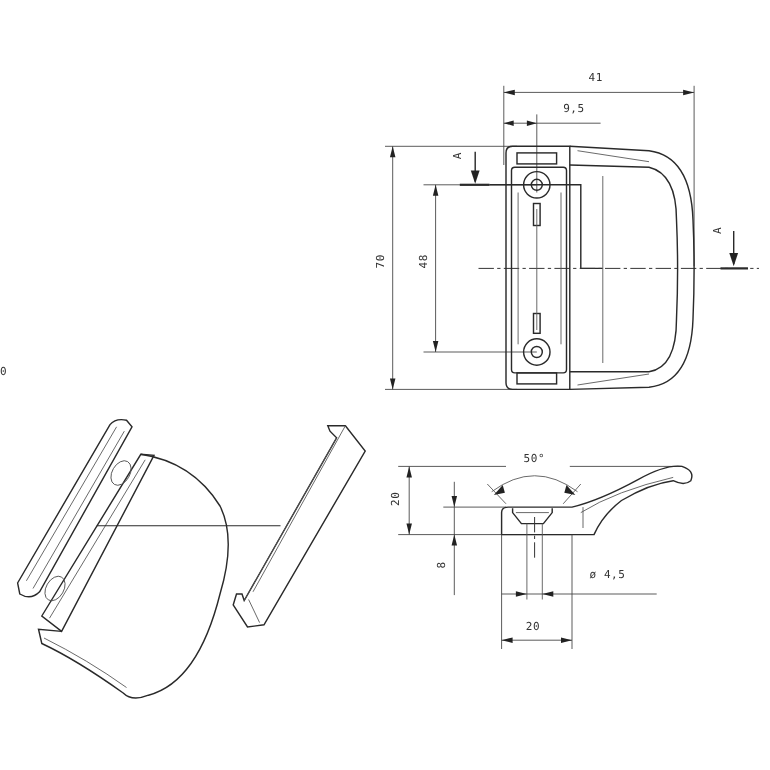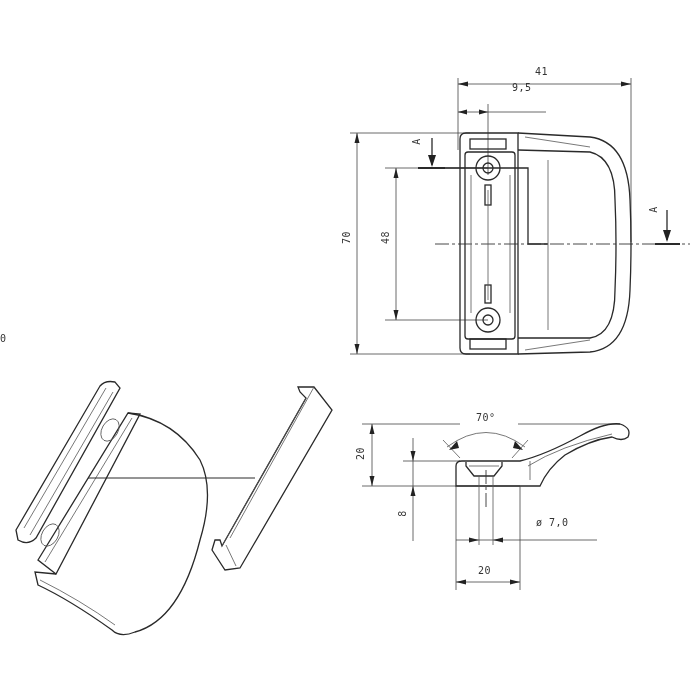--- a/index.html
+++ b/index.html
@@ -137,25 +137,25 @@
     <path class="ln" d="M298,387 L314,387 L332,410 L240,568 L225,570 L212,550 L215,540 L220,540 L222,546 L306,398 L300,392 Z"></path>
     <path class="thin" d="M306,398 L222,546"></path>
     <path class="thin" d="M314,387 L230,538"></path>
     <path class="thin" d="M226,545 L236,566"></path>
 
     <line class="ln" x1="88" y1="478" x2="255" y2="478" style="stroke-width:1"></line>
   </g>
 </svg>
 
 <span class="lbl" style="left:535px;top:66px;">41</span>
-<span class="lbl" style="left:512px;top:82px;">9,5</span>
+<span class="lbl" style="left:512px;top:94px;">9,5</span>
 <span class="lbl vert" style="left:340px;top:232px;">70</span>
 <span class="lbl vert" style="left:379px;top:232px;">48</span>
 <span class="lbl vert" style="left:413px;top:136px;">A</span>
 <span class="lbl vert" style="left:650px;top:204px;">A</span>
 
-<span class="lbl" style="left:476px;top:412px;">70°</span>
+<span class="lbl" style="left:476px;top:412px;">50°</span>
 <span class="lbl vert" style="left:354px;top:448px;">20</span>
 <span class="lbl vert" style="left:399px;top:508px;">8</span>
-<span class="lbl" style="left:536px;top:517px;">ø 7,0</span>
+<span class="lbl" style="left:536px;top:517px;">ø 4,5</span>
 <span class="lbl" style="left:478px;top:565px;">20</span>
 
 <span class="lbl" style="left:0px;top:333px;">0</span>
 
 </body></html>

